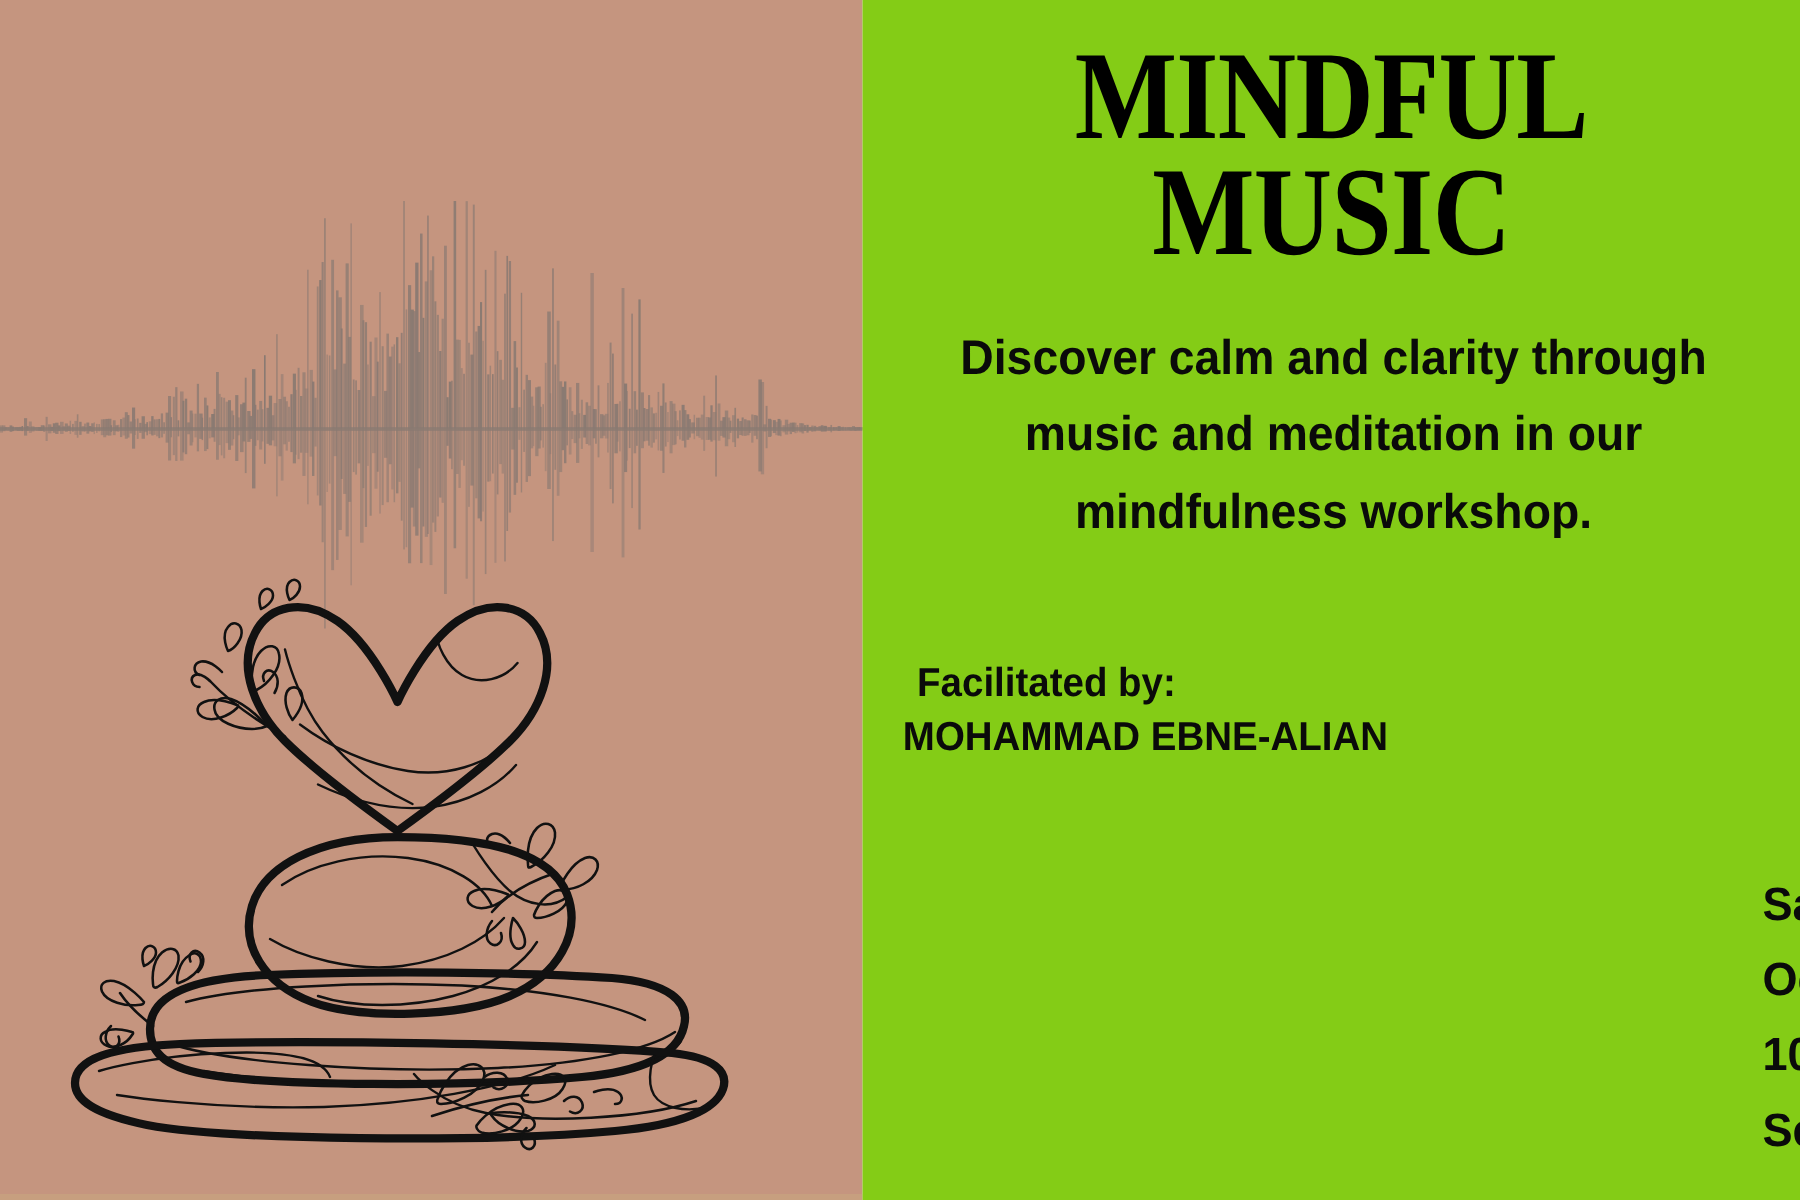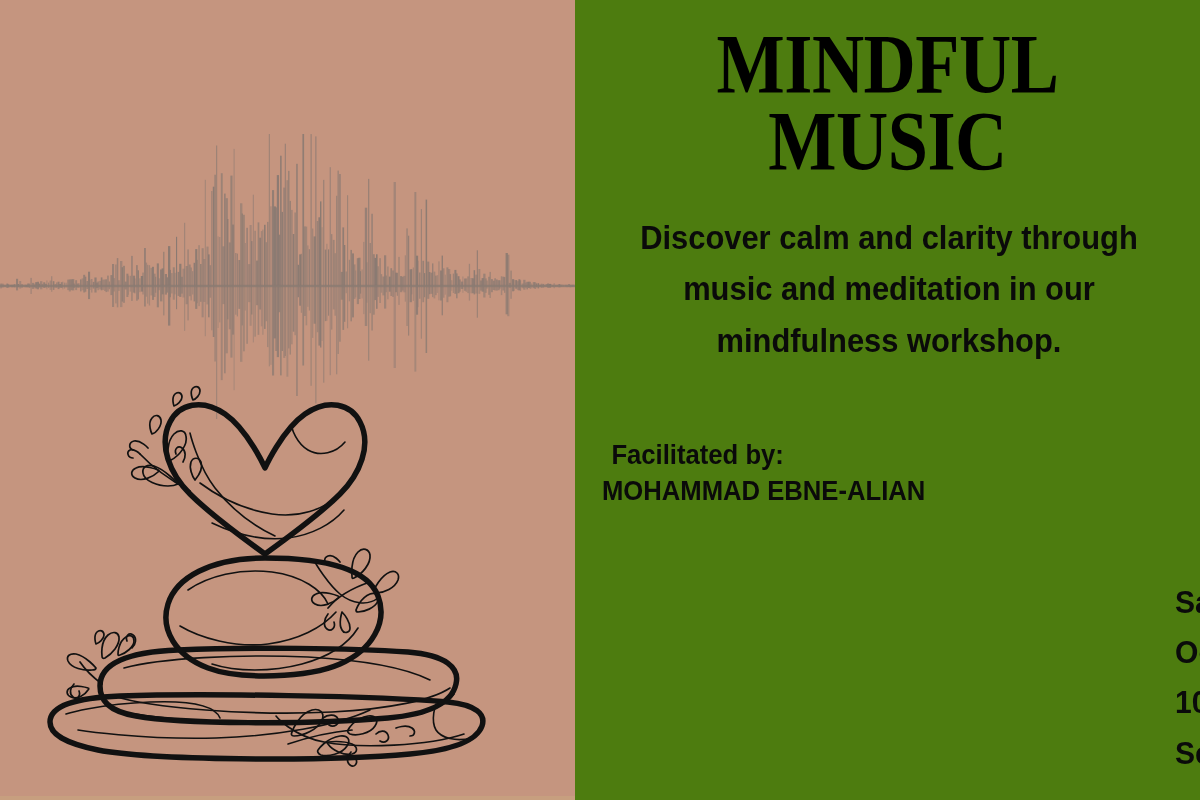--- a/index.html
+++ b/index.html
@@ -23,21 +23,21 @@
     width: 575px;
     height: 800px;
     background: #C5957F;
     overflow: hidden;
   }
   .panel-right {
     position: absolute;
     left: 575px; top: 0;
     width: 625px;
     height: 800px;
-    background: #4d7c0f;
+    background: #84cc16;
     overflow: hidden;
   }
   .bottom-strip {
     position: absolute;
     left: 0; bottom: 0;
     width: 575px;
     height: 4px;
     background: #C9A87F;
     opacity: .55;
   }

